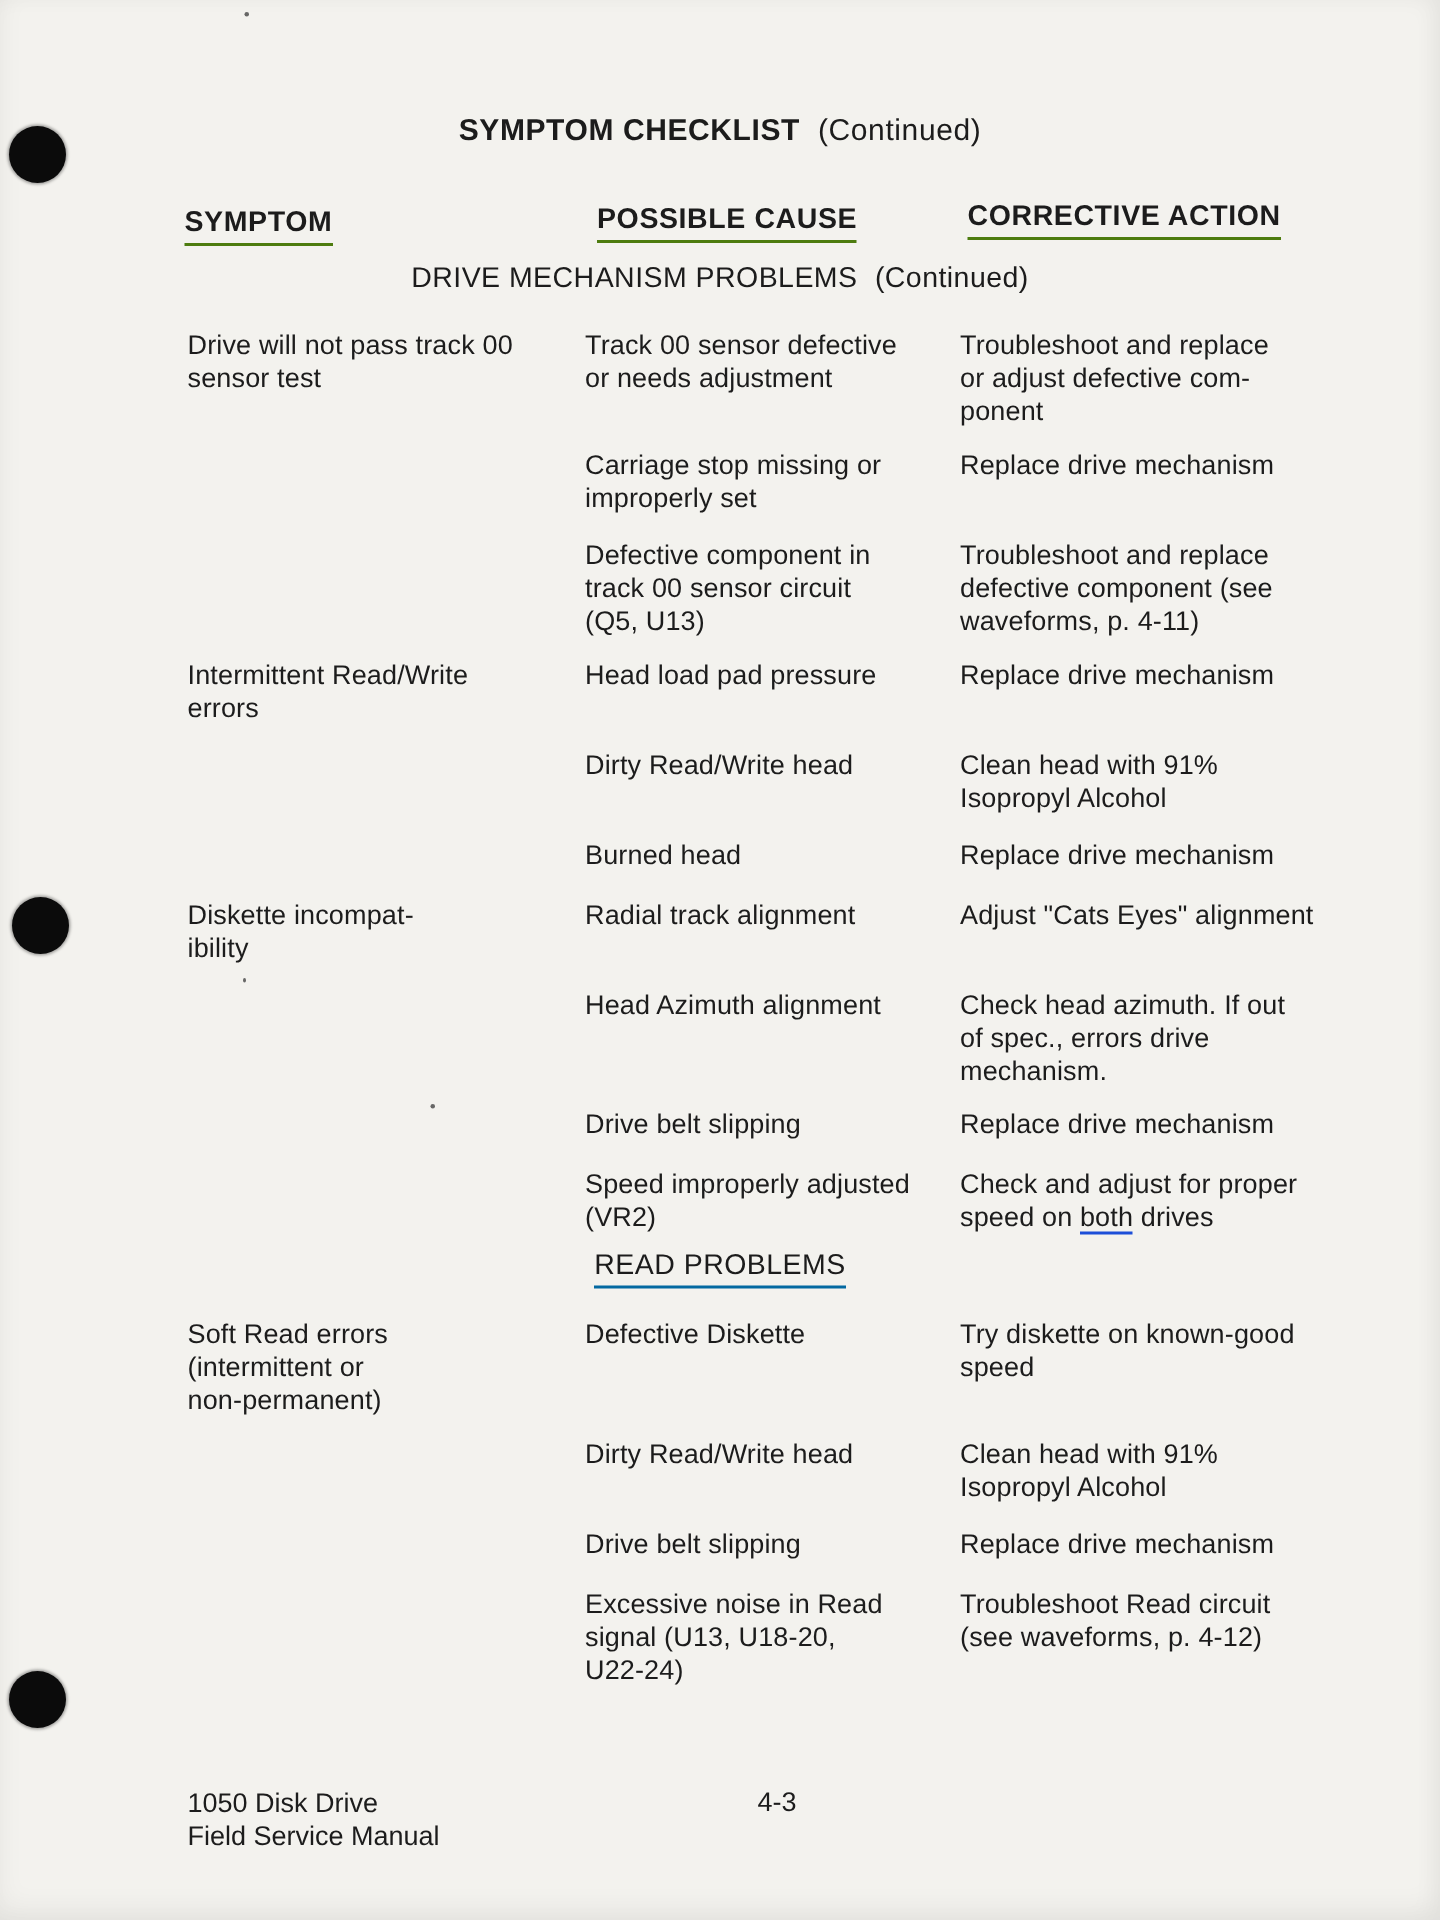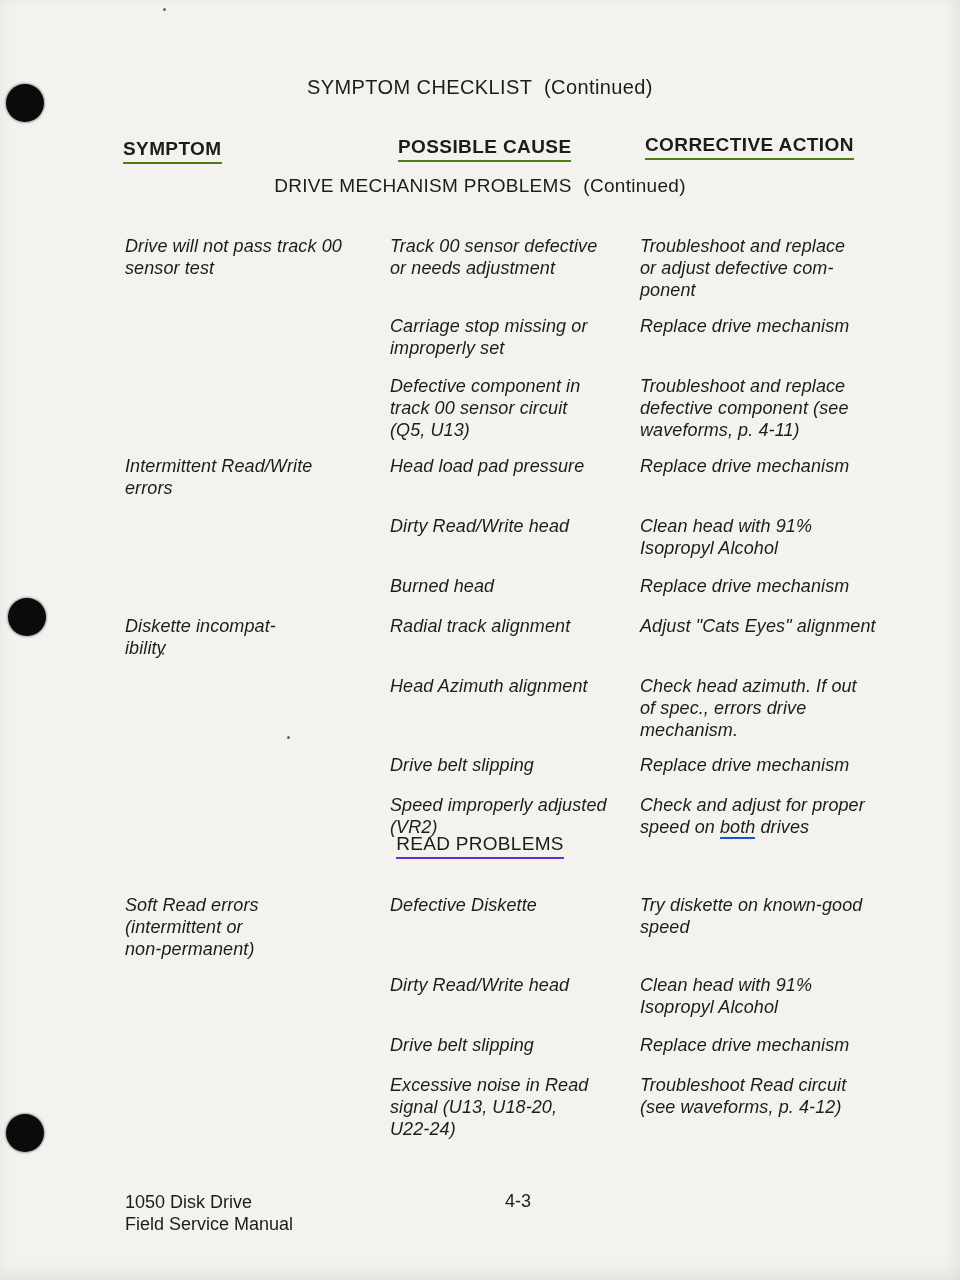--- a/index.html
+++ b/index.html
@@ -28,21 +28,21 @@
   .doc-title {
     position: absolute;
     top: 76px;
     left: 0;
     width: 960px;
     text-align: center;
     font-size: 20px;
     letter-spacing: 0.4px;
     white-space: nowrap;
   }
-  .doc-title .bold { font-weight: normal; }
+  .doc-title .bold { font-weight: bold; }
   .doc-title .reg { font-weight: normal; margin-left: 6px; }
   .col-header {
     position: absolute;
     font-size: 19px;
     font-weight: bold;
     letter-spacing: 0.4px;
     border-bottom: 2px solid #4d7c0f;
     padding-bottom: 2px;
     white-space: nowrap;
   }
@@ -50,38 +50,37 @@
     position: absolute;
     left: 0;
     width: 960px;
     text-align: center;
     font-size: 19px;
     letter-spacing: 0.3px;
     white-space: nowrap;
   }
   .section-heading .bold { font-weight: normal; }
   .section-heading .bold.underlined {
-    border-bottom: 2px solid #6d28d9;
+    border-bottom: 2px solid #0369a1;
     padding-bottom: 2px;
     display: inline-block;
   }
   .section-heading .reg { font-weight: normal; margin-left: 6px; }
   .trow {
     position: absolute;
     left: 0;
     width: 960px;
   }
   .cell {
     position: absolute;
-    top: 16px;
+    top: 0;
     font-size: 18px;
     line-height: 22px;
     white-space: pre-line;
     letter-spacing: 0.1px;
-    font-style: italic;
   }
   .cell.sym  { left: 125px; width: 270px; }
   .cell.cause{ left: 390px; width: 252px; }
   .cell.act  { left: 640px; width: 305px; }
   .u-word { border-bottom: 2px solid #1d4ed8; padding-bottom: 0px; }
   .footer-block {
     position: absolute;
     top: 1191px;
     left: 125px;
     font-size: 18px;

